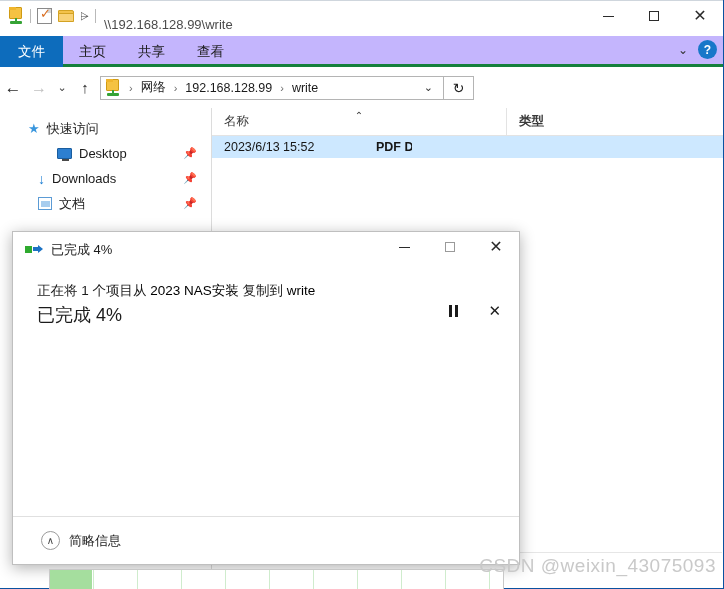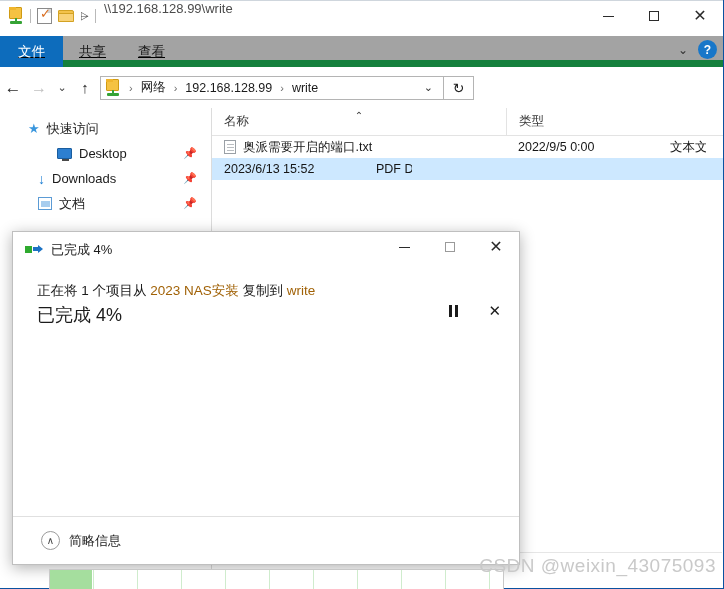--- a/index.html
+++ b/index.html
@@ -40,31 +40,31 @@
   .ico-props .corner { position: absolute; right: 0; top: 0; width: 4px; height: 4px; background: #d7d7d7; }
 
   .ico-folder { width: 16px; height: 14px; position: relative; }
   .ico-folder .back { position: absolute; left: 0; top: 1px; width: 16px; height: 12px;
      background: #f3c24a; border: 1px solid #d3a223; border-radius: 1px 2px 1px 1px; }
   .ico-folder .front { position: absolute; left: 0; top: 4px; width: 16px; height: 9px;
      background: #f8d277; border: 1px solid #d3a223; border-radius: 0 0 1px 1px; }
 
   .qat-caret { font-size: 11px; color: #444; line-height: 1; }
 
-  .win-path { position: absolute; left: 104px; top: 0; font-size: 13px; color: #4b4b4b; }
+  .win-path { position: absolute; left: 104px; top: 16px; font-size: 13px; color: #4b4b4b; }
 
   .wbtns { position: absolute; right: 0; top: 0; display: flex; }
   .wbtn { width: 46px; height: 30px; display: flex; align-items: center; justify-content: center;
      font-size: 13px; color: #2b2b2b; }
   .wbtn .min { display:block; width: 11px; height: 1px; background: #2b2b2b; }
   .wbtn .max { display:block; width: 10px; height: 10px; border: 1px solid #2b2b2b; }
   .wbtn .cls { font-size: 16px; color: #2b2b2b; line-height: 1; }
 
   
-  .ribbon { position: relative; height: 31px; background: #a3a3a3; border-bottom: 7px solid #15803d; text-decoration: underline; }
+  .ribbon { position: relative; height: 31px; background: #c4b5fd; border-bottom: 3px solid #15803d; }
   .rtabs { display: flex; height: 31px; align-items: stretch; }
   .rtab { padding: 0 16px; display: flex; align-items: center; font-size: 13.5px; color: #1b1b1b; }
   .rtab.file { background: #0d6cbc; color: #ffffff; padding: 0 18px; font-weight: 400;}
   .ribbon-right { position: absolute; right: 6px; top: 4px; display: flex; align-items: center; gap: 10px;}
   .chev { font-size: 12px; color: #333; }
   .help { width: 19px; height: 19px; border-radius: 50%; background: #1877c9; color: #fff;
      font-size: 12px; font-weight: bold; display: flex; align-items: center; justify-content: center; }
 
   
   .addrrow { position: relative; height: 41px; background: #fff; display: flex; align-items: center; }
@@ -107,21 +107,21 @@
   .splitv { width: 1px; background: #dcdcdc; }
 
   .list { flex: 1; position: relative; background: #fff; }
   .colhdr { display: flex; height: 28px; align-items: center; font-size: 12.5px; color: #3b3b3b;
       border-bottom: 1px solid #e3e3e3; position: relative;}
   .colhdr .c { position: relative; height: 28px; display: flex; align-items: center; padding-left: 12px;}
   .colhdr .c + .c { border-left: 1px solid #e3e3e3; }
   .sortcaret { position: absolute; left: 0; top: 2px; width: 100%; text-align: center; font-size: 10px; color: #3b3b3b; }
   .col-name { width: 294px; }
   .col-date { width: 152px; }
-  .col-type { width: 48px; }
+  .col-type { width: 48px; font-weight: bold; }
 
   .row { display: flex; height: 22px; align-items: center; font-size: 12.5px; color: #161616; }
   .row.sel { background: #cde8ff; }
   .row .cell { padding-left: 12px; display: flex; align-items: center; gap: 7px; overflow: hidden; white-space: nowrap;}
   .fico-txt { width: 12px; height: 14px; background: #fff; border: 1px solid #9aa0a6; position: relative; flex: none;}
   .fico-txt:before { content:""; position:absolute; left:2px; top:3px; width:7px; height:1px; background:#b9bdc1;
       box-shadow: 0 3px 0 #b9bdc1, 0 6px 0 #b9bdc1; }
   .fico-pdf { width: 13px; height: 14px; background: #fff; border: 1px solid #9aa0a6; position: relative; flex:none;}
   .fico-pdf:before { content:""; position:absolute; left:-1px; top:-1px; width:9px; height:15px; background:#e8b33a; border:1px solid #b8821b;}
   .fico-pdf:after { content:"A"; position:absolute; left:0px; top:-1px; font-size:9px; color:#8a3b10; font-weight:bold; }
@@ -138,21 +138,21 @@
   .dlg-ticon .arh { position: absolute; left: 13px; top: 1px; width: 0; height: 0;
       border-top: 4px solid transparent; border-bottom: 4px solid transparent; border-left: 5px solid #1b72c4; }
   .dlg-ttext { margin-left: 8px; font-size: 13px; color: #1b1b1b; }
   .dlg-wbtns { position: absolute; right: 0; top: 0; display: flex; }
   .dlg-wbtn { width: 46px; height: 30px; display: flex; align-items: center; justify-content: center; }
   .dlg-wbtn .min { width: 11px; height: 1px; background: #2b2b2b; display:block;}
   .dlg-wbtn .max { width: 10px; height: 10px; border: 1px solid #9a9a9a; display:block;}
   .dlg-wbtn .cls { font-size: 16px; color: #2b2b2b; line-height: 1; }
 
   .dlg-line1 { margin: 14px 0 0 24px; font-size: 13.5px; color: #1b1b1b; }
-  .dlg-line1 .lnk { color: #a16207; }
+  .dlg-line1 .lnk { color: #000000; }
   .dlg-row2 { position: relative; margin: 3px 0 0 24px; display: flex; align-items: center; }
   .dlg-pct { font-size: 18px; color: #1b1b1b; }
   .dlg-actions { position: absolute; right: 18px; top: 0; display: flex; align-items: center; gap: 30px; }
   .pause { display: flex; gap: 3px; }
   .pause i { display: block; width: 3px; height: 12px; background: #1b1b1b; }
   .cancelx { font-size: 15px; font-weight: bold; color: #1b1b1b; line-height: 1; }
 
   .graph { position: absolute; left: 36px; top: 337px; width: 455px; height: 85px;
       background: #fff; border: 1px solid #c8c8c8; overflow: hidden; }
   .grid { position: absolute; inset: 0;
@@ -209,20 +209,21 @@
           </div>
         <div class="wbtn">
             <span class="cls">✕</span>
           </div>
       </div>
     </div>
 
     <div class="ribbon">
       <div class="rtabs">
         <div class="rtab file">文件</div>
+        <div class="rtab">主页</div>
         <div class="rtab">共享</div>
         <div class="rtab">查看</div>
       </div>
       <div class="ribbon-right">
         <span class="chev">⌄</span>
         <span class="help">?</span>
       </div>
     </div>
 
     <div class="addrrow">
@@ -289,28 +290,20 @@
         <div class="colhdr">
           <div class="c col-name">
             <span class="sortcaret">⌃</span>
             <span>名称</span>
           </div>
           <div class="c col-type">
             <span>类型</span>
           </div>
         </div>
 
-        <div class="row">
-          <div class="cell col-name">
-            <span class="fico-txt"></span>
-            <span>奥派需要开启的端口.txt</span>
-          </div>
-          <div class="cell col-date">2022/9/5 0:00</div>
-          <div class="cell col-type">文本文</div>
-        </div>
 
         <div class="row sel">
           <div class="cell col-date">2023/6/13 15:52</div>
           <div class="cell col-type">PDF D</div>
         </div>
 
         <div class="statusbar"></div>
       </div>
     </div>
   </div>

